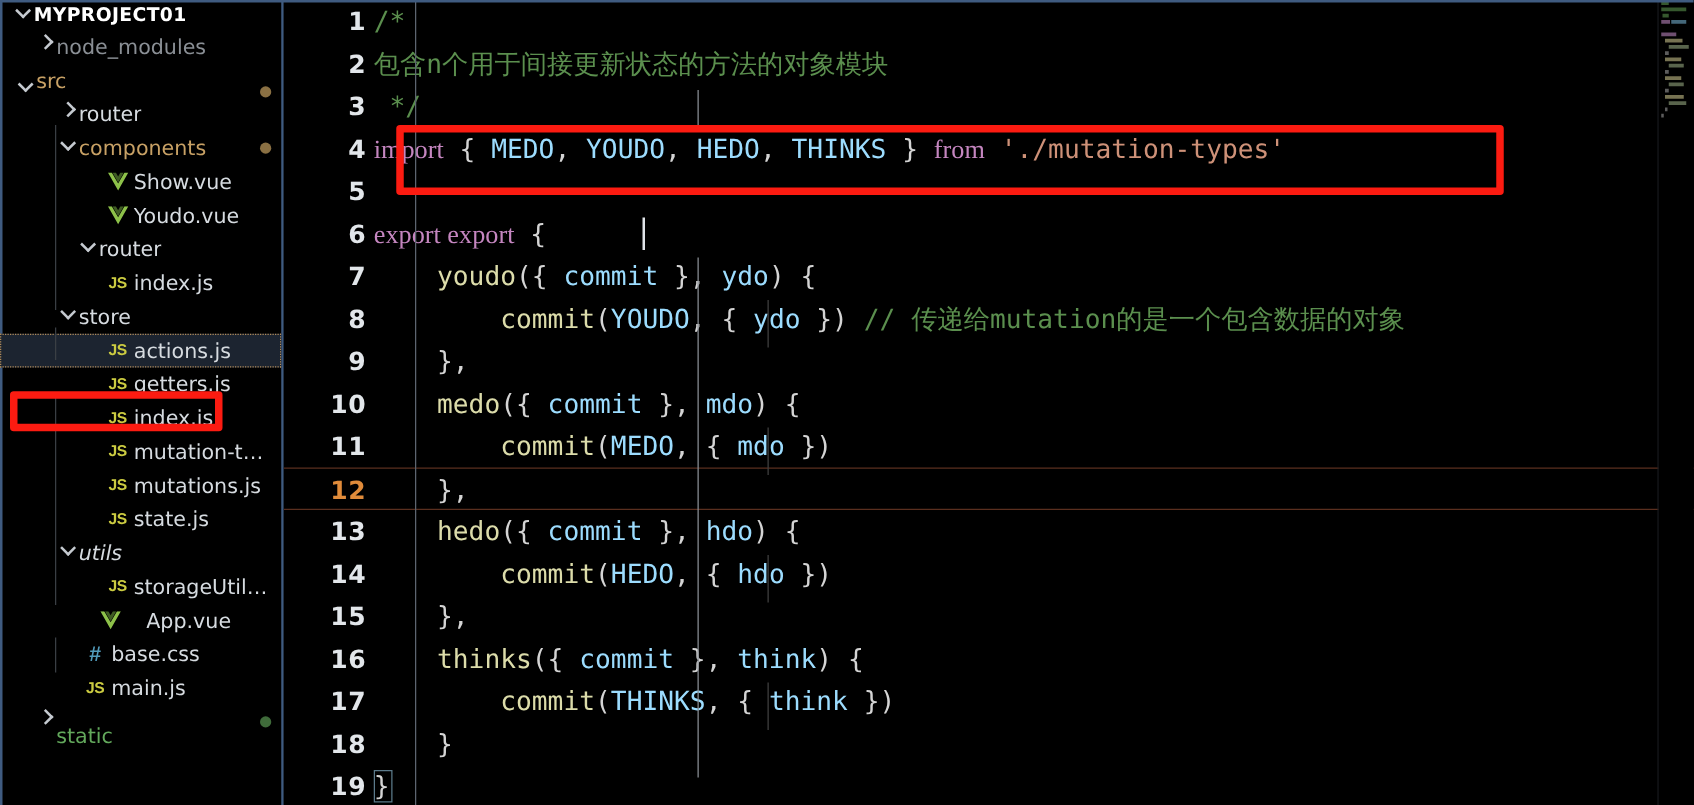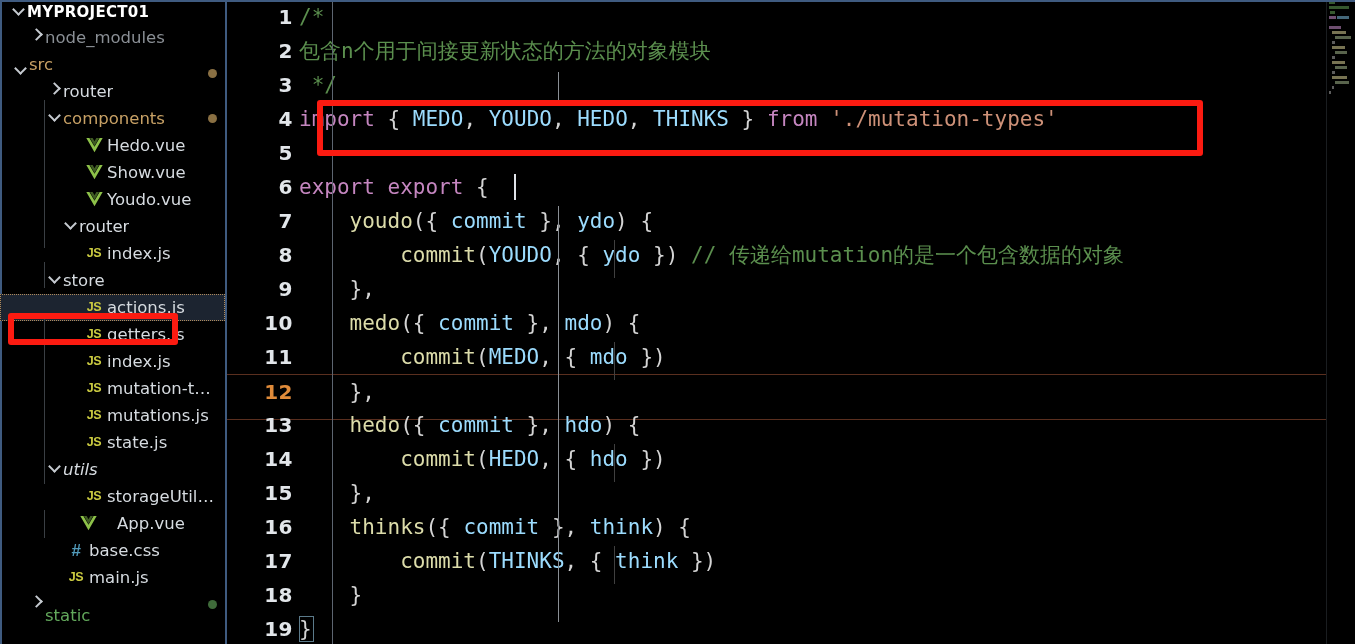--- a/index.html
+++ b/index.html
@@ -140,21 +140,21 @@
   }
   .crow {
     position: relative;
     height: 34px;
     line-height: 34px;
     white-space: pre;
   }
   .crow.current {
     border-top: 1px solid #5a2f1f;
     border-bottom: 1px solid #5a2f1f;
-    height: 46px;
+    height: 34px;
   }
   .lnum {
     position: absolute;
     left: 0; top: 0;
     width: 66px;
     text-align: right;
     color: #e2e6ea;
     font-family: "DejaVu Sans", sans-serif;
     font-size: 20px;
     font-weight: bold;
@@ -162,21 +162,21 @@
   }
   .crow.current .lnum { color: #e08b3a; }
   .ctext {
     position: absolute;
     left: 72px; top: 0;
     white-space: pre;
   }
 
   
   .t-comment  { color: #5b8f4e; }
-  .t-keyword  { color: #c586c0; }
+  .t-keyword  { color: #c586c0; font-family: Liberation Serif, serif; }
   .t-ident    { color: #9cdcfe; }
   .t-func     { color: #dcdcaa; }
   .t-punct    { color: #d4d4d4; }
   .t-string   { color: #ce9178; }
 
   .vbar {
     position: absolute;
     top: 0; bottom: 0;
     width: 1px;
     background: #2c3136;
@@ -273,31 +273,20 @@
         <div class="tree-row" style="padding-left: 46px;">
           <span class="tw"><span class="chev right"></span></span>
           <span class="tlabel c-default">router</span>
           <span class="tspacer"></span>
         </div>
         <div class="tree-row" style="padding-left: 46px;">
           <span class="tw"><span class="chev down"></span></span>
           <span class="tlabel c-folder-mod">components</span>
           <span class="tspacer"></span>
           <span class="dot"></span>
-        </div>
-        <div class="tree-row" style="padding-left: 64px;">
-          <span class="tw blank"></span>
-          <span class="ticon vue">
-            <svg width="17" height="15" viewBox="0 0 24 22">
-              <path d="M0 0 L4.5 0 L12 13 L19.5 0 L24 0 L12 21 Z" fill="#8dc149"></path>
-              <path d="M5.4 0 L9.3 0 L12 4.8 L14.7 0 L18.6 0 L12 11.6 Z" fill="#3f5c23"></path>
-            </svg>
-          </span>
-          <span class="tlabel c-default">Hedo.vue</span>
-          <span class="tspacer"></span>
         </div>
         <div class="tree-row" style="padding-left: 64px;">
           <span class="tw blank"></span>
           <span class="ticon vue">
             <svg width="17" height="15" viewBox="0 0 24 22">
               <path d="M0 0 L4.5 0 L12 13 L19.5 0 L24 0 L12 21 Z" fill="#8dc149"></path>
               <path d="M5.4 0 L9.3 0 L12 4.8 L14.7 0 L18.6 0 L12 11.6 Z" fill="#3f5c23"></path>
             </svg>
           </span>
           <span class="tlabel c-default">Show.vue</span>

